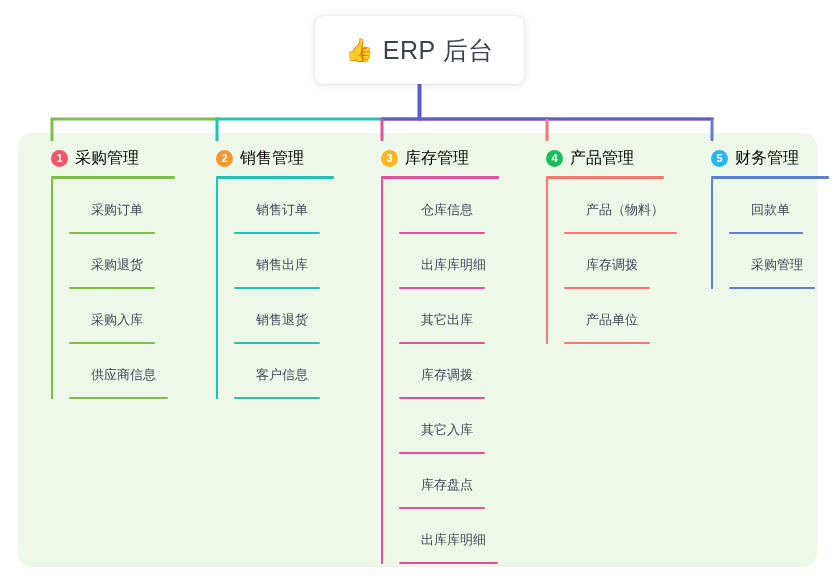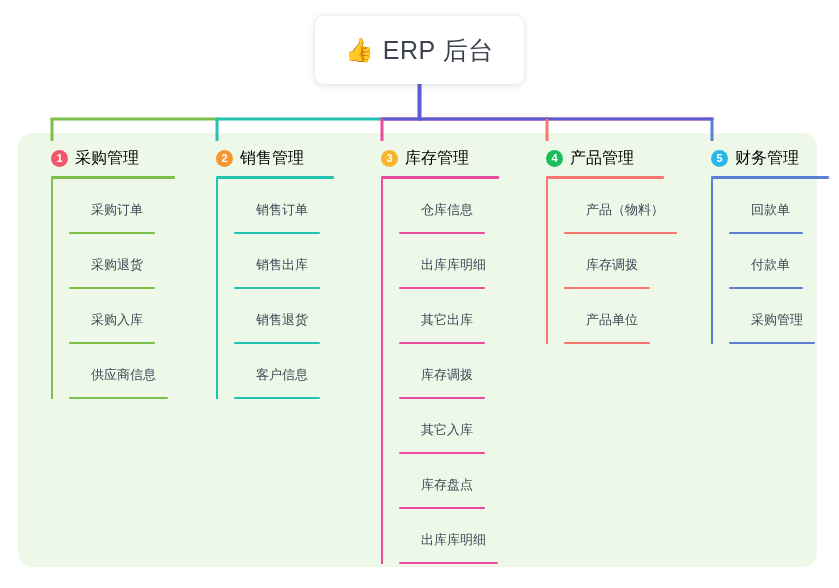--- a/index.html
+++ b/index.html
@@ -241,24 +241,20 @@
           <span class="col-title">财务管理</span>
         </div>
         <div class="col-rule" style="width: 118px; background: rgb(91, 127, 212);"></div>
         <div class="items">
           <div class="item-spine" style="background: rgb(91, 127, 212);"></div>
           <div class="item">
             <span class="item-label">回款单</span>
             <div class="item-rule" style="width: 74px; background: rgb(91, 127, 212);"></div>
           </div>
           <div class="item">
-            <span class="item-label">付款单</span>
-            <div class="item-rule" style="width: 74px; background: rgb(91, 127, 212);"></div>
-          </div>
-          <div class="item">
             <span class="item-label">采购管理</span>
             <div class="item-rule" style="width: 86px; background: rgb(91, 127, 212);"></div>
           </div>
         </div>
       </div>
     </div>
 
 </div>
 
 </body></html>

